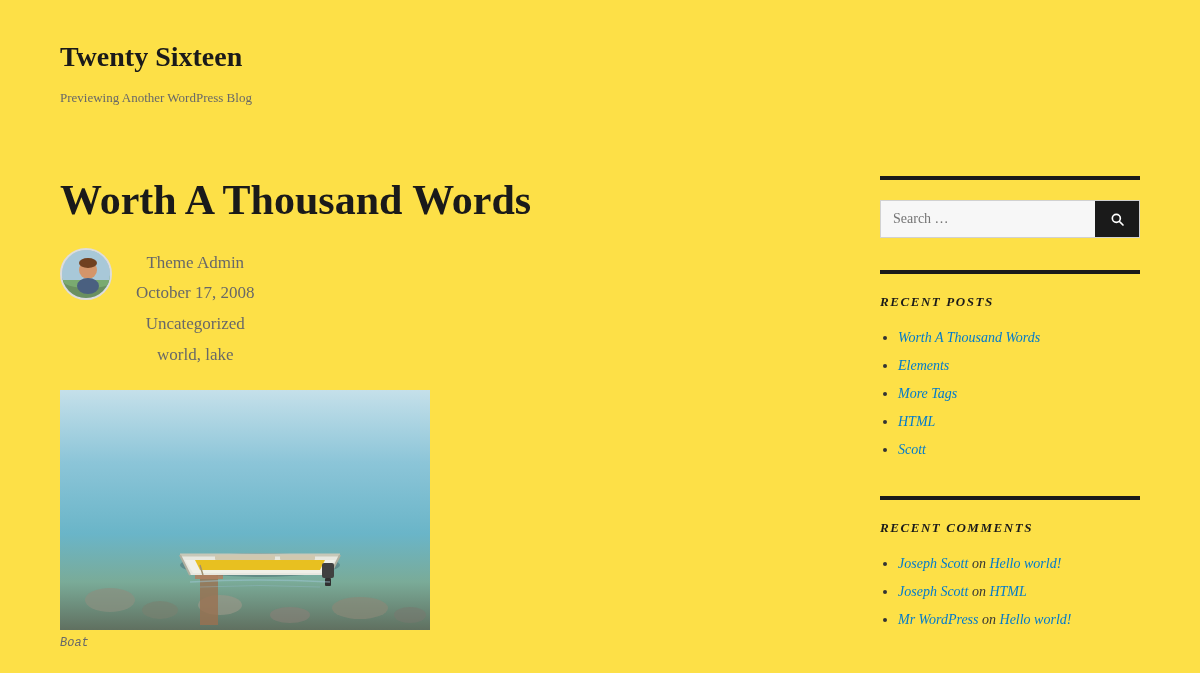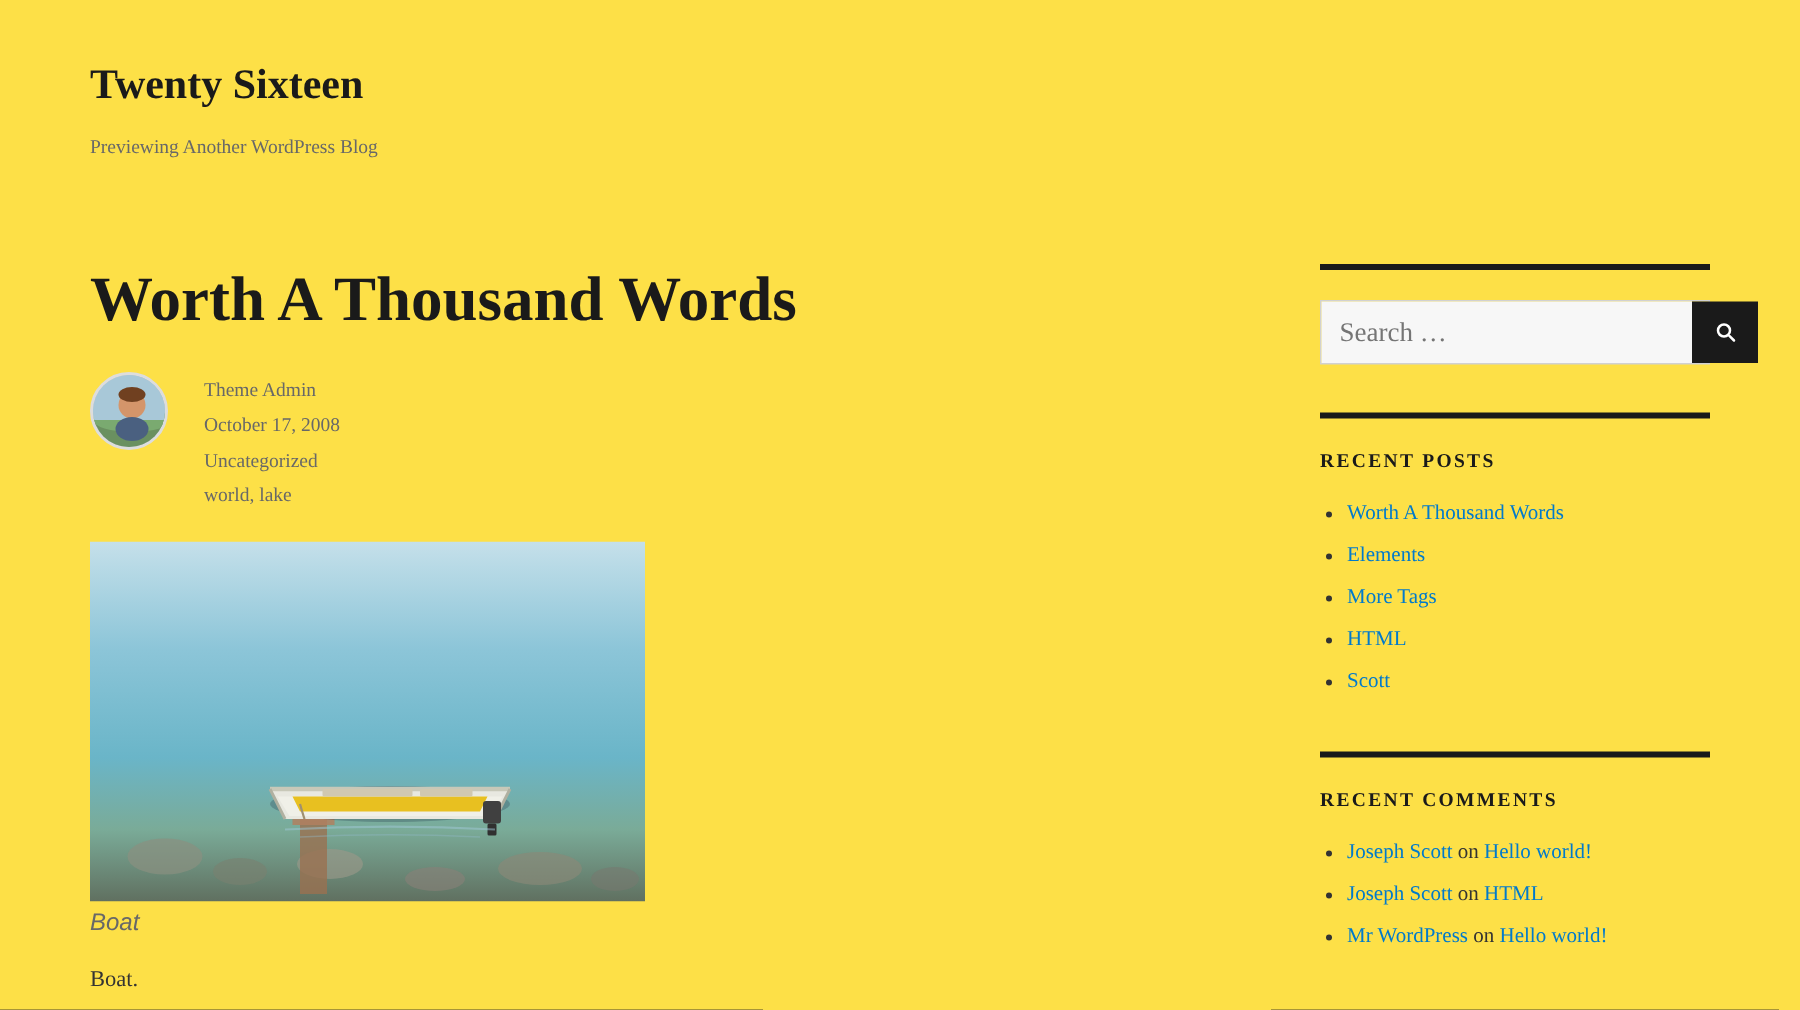--- a/index.html
+++ b/index.html
@@ -81,52 +81,54 @@
       height: 52px;
       border-radius: 50%;
       overflow: hidden;
       flex-shrink: 0;
       background: #ccc;
       border: 2px solid #ddd;
     }
 
     
     .post-meta-info {
-      font-size: 13px;
+      font-size: 17px;
       color: #686868;
       font-family: Georgia, serif;
       line-height: 1.8;
+      text-align: center;
     }
 
     .post-meta-info .author-name {
       color: #686868;
     }
 
     .post-image-area {
       margin-bottom: 16px;
     }
 
     .image-caption {
-      font-size: 16px;
-      color: #686868;
-      font-family: Liberation Sans, sans-serif;
+      font-size: 12px;
+      color: #686868;
+      font-family: Liberation Mono, monospace;
       font-style: italic;
       margin-top: 6px;
     }
 
     .post-body {
       font-size: 15px;
       line-height: 1.7;
       color: #333;
       font-family: Georgia, serif;
     }
 
     
     .sidebar-section {
       margin-bottom: 32px;
+      font-style: italic;
     }
 
     .sidebar-divider {
       border: none;
       border-top: 4px solid #1a1a1a;
       margin-bottom: 20px;
     }
 
     
     .search-widget {
@@ -135,21 +137,21 @@
 
     .search-box-wrapper {
       display: flex;
       align-items: stretch;
       border: 1px solid #d1d1d1;
     }
 
     .search-input {
       flex: 1;
       padding: 10px 12px;
-      font-size: 18px;
+      font-size: 14px;
       border: none;
       outline: none;
       font-family: Georgia, serif;
       color: #686868;
       background: #f7f7f7;
     }
 
     .search-button {
       background: #1a1a1a;
       border: none;

